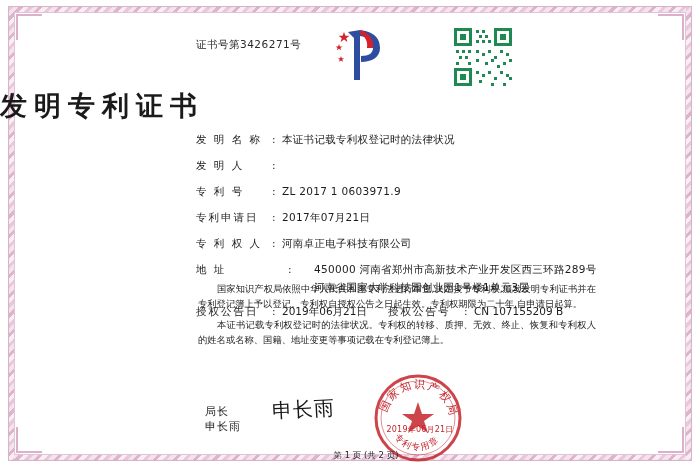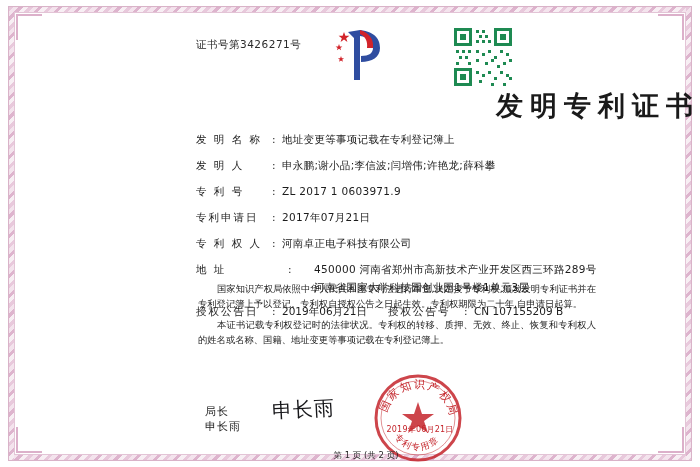--- a/index.html
+++ b/index.html
@@ -89,21 +89,21 @@
     top: 26px;
     width: 62px;
     height: 62px;
   }
 
   .title {
     position: absolute;
     left: 0;
     top: 88px;
     width: 700px;
-    text-align: right;
+    text-align: left;
     font-family: "DejaVu Serif", "Liberation Serif", serif;
     font-size: 27px;
     font-weight: bold;
     letter-spacing: 7px;
     color: #1a1a1a;
   }
 
   
   .fields {
     position: absolute;
@@ -302,27 +302,26 @@
     </svg>
   </div>
 
   <div class="title">发明专利证书</div>
 
   <div class="fields">
 
     <div class="row">
       <span class="label">发 明 名 称</span>
       <span class="colon">:</span>
-      <span class="value">地址变更等事项记载在专利登记簿上</span>
+      <span class="value">本证书记载专利权登记时的法律状况</span>
     </div>
 
     <div class="row">
       <span class="label">发 明 人</span>
       <span class="colon">:</span>
-      <span class="value">申永鹏;谢小品;李信波;闫增伟;许艳龙;薛科攀</span>
     </div>
 
     <div class="row">
       <span class="label">专 利 号</span>
       <span class="colon">:</span>
       <span class="value">ZL 2017 1 0603971.9</span>
     </div>
 
     <div class="row">
       <span class="label">专利申请日</span>

